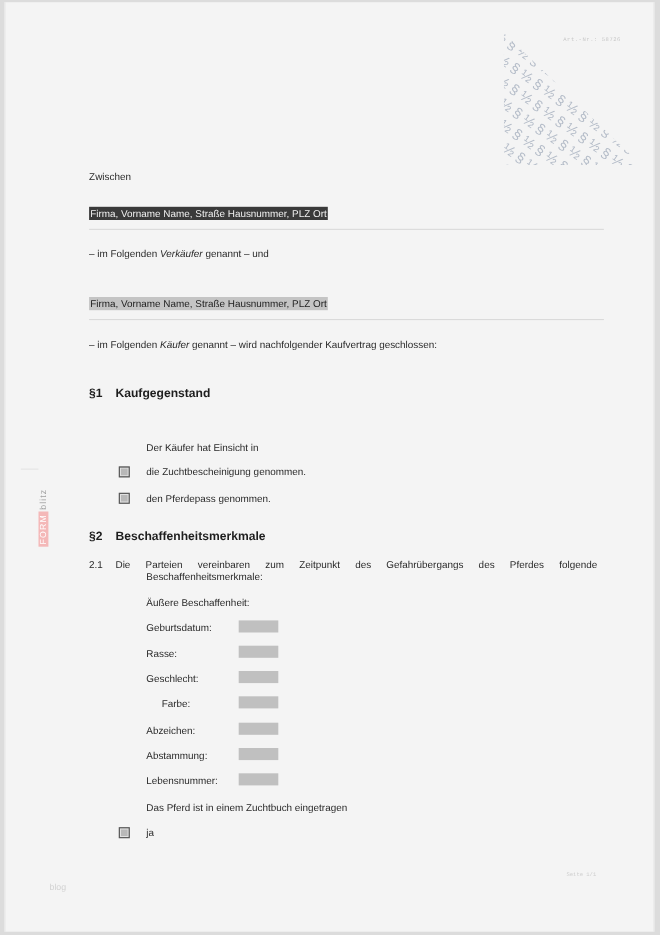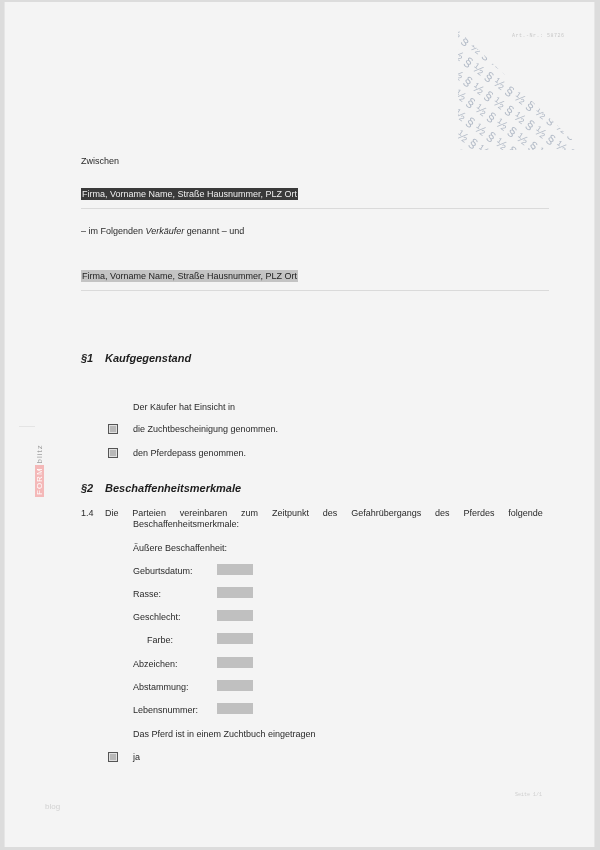--- a/index.html
+++ b/index.html
@@ -18,21 +18,21 @@
     box-sizing: border-box;
   }
   .abs { position: absolute; }
   .artnr { left: 507px; top: 31px; font-size: 5px; color: #c8c8c8; letter-spacing: 0.5px; font-family: "Liberation Mono", monospace; }
   .watermark { left: 453px; top: 28px; width: 125px; height: 120px; }
   .title { left: 80px; top: 56px; font-size: 15px; font-weight: bold; letter-spacing: 0.6px; color: #1a1a1a; }
   .txt { font-size: 9px; color: #2a2a2a; white-space: nowrap; }
   .hl-dark { background: #3a3a3a; color: #f0f0f0; padding: 1px 1px; }
   .hl-gray { background: #c4c4c4; color: #222; padding: 1px 1px; }
   .rule { height: 1px; background: #dadada; }
-  .h2 { font-size: 11px; font-weight: bold; color: #1e1e1e; font-style: italic; }
+  .h2 { font-size: 11px; font-weight: bold; color: #1e1e1e; }
   .h2 .num { display: inline-block; width: 24px; }
   .cb { width: 8px; height: 8px; border: 1px solid #555; background: #b8b8b8; box-shadow: inset 0 0 0 1px #e0e0e0; }
   .field { width: 36px; height: 11px; background: #c0c0c0; }
   .sidebrand { left: 28px; top: 420px; width: 14px; height: 75px; }
   .sidebrand .v { transform: rotate(-90deg); transform-origin: left top; position: absolute; left: 2px; top: 75px; white-space: nowrap; font-size: 8px; letter-spacing: 1px; }
   .sidebrand .form { background: #f4b8b8; color: #fff; padding: 0 2px; }
   .sidebrand .blitz { color: #a0a0a0; padding-left: 2px; }
   .sideline { left: 14px; top: 424px; width: 16px; height: 1px; background: #e4e4e4; }
   .footer-left { left: 40px; top: 800px; font-size: 8px; color: #d2d2d2; }
   .footer-right { left: 510px; top: 790px; font-size: 5px; color: #cfcfcf; font-family: "Liberation Mono", monospace; }
@@ -79,39 +79,42 @@
 
   <div class="abs txt" style="left:76px; top:224px;">
     <span>– im Folgenden </span><i>Verkäufer</i><span> genannt – und</span>
   </div>
 
   <div class="abs txt" style="left:76px; top:269px;">
     <span class="hl-gray">Firma, Vorname Name, Straße Hausnummer, PLZ Ort</span>
   </div>
   <div class="abs rule" style="left:76px; top:288px; width:468px;"></div>
 
+  <div class="abs txt" style="left:76px; top:306px;">
+    <span>– im Folgenden </span><i>Käufer</i><span> genannt – wird nachfolgender Kaufvertrag geschlossen:</span>
+  </div>
 
   <div class="abs h2" style="left:76px; top:350px;">
     <span class="num">§1</span><span>Kaufgegenstand</span>
   </div>
 
 
   <div class="abs txt" style="left:128px; top:400px;">Der Käufer hat Einsicht in</div>
 
   <div class="abs cb" style="left:103px; top:422px;"></div>
   <div class="abs txt" style="left:128px; top:422px;">die Zuchtbescheinigung genommen.</div>
 
   <div class="abs cb" style="left:103px; top:446px;"></div>
   <div class="abs txt" style="left:128px; top:446px;">den Pferdepass genommen.</div>
 
   <div class="abs h2" style="left:76px; top:480px;">
     <span class="num">§2</span><span>Beschaffenheitsmerkmale</span>
   </div>
 
-  <div class="abs txt" style="left:76px; top:506px;">1.4</div>
+  <div class="abs txt" style="left:76px; top:506px;">2.1</div>
   <div class="abs txt justify" style="left:100px; top:506px;">
     <span>Die</span>
     <span>Parteien</span>
     <span>vereinbaren</span>
     <span>zum</span>
     <span>Zeitpunkt</span>
     <span>des</span>
     <span>Gefahrübergangs</span>
     <span>des</span>
     <span>Pferdes</span>

